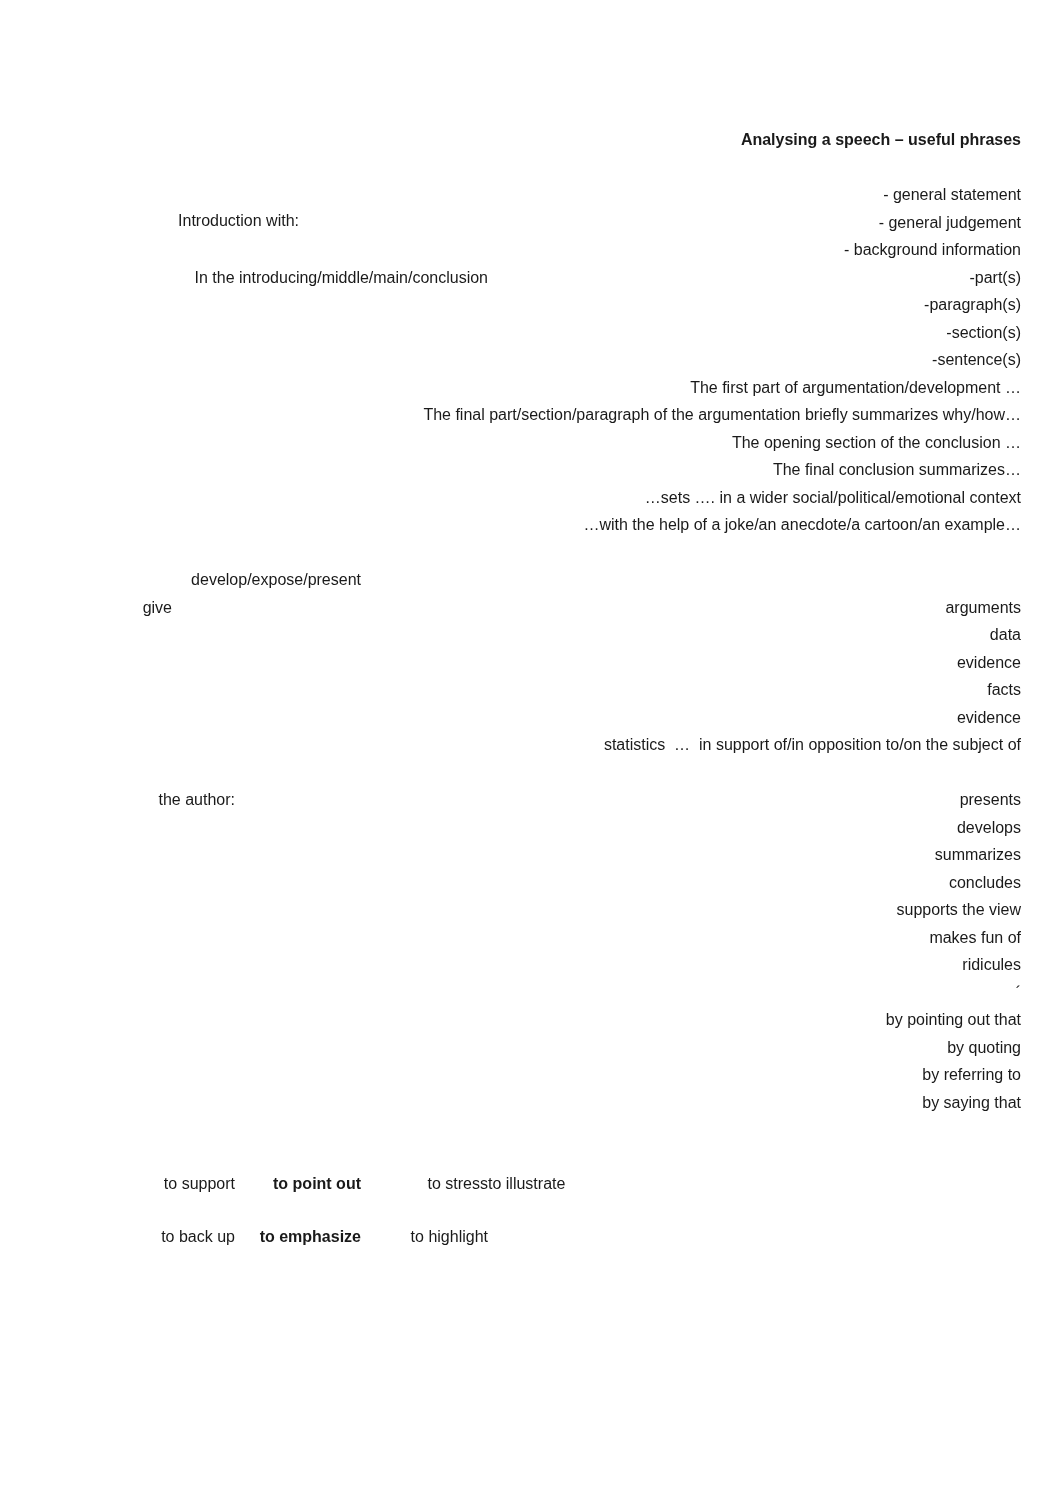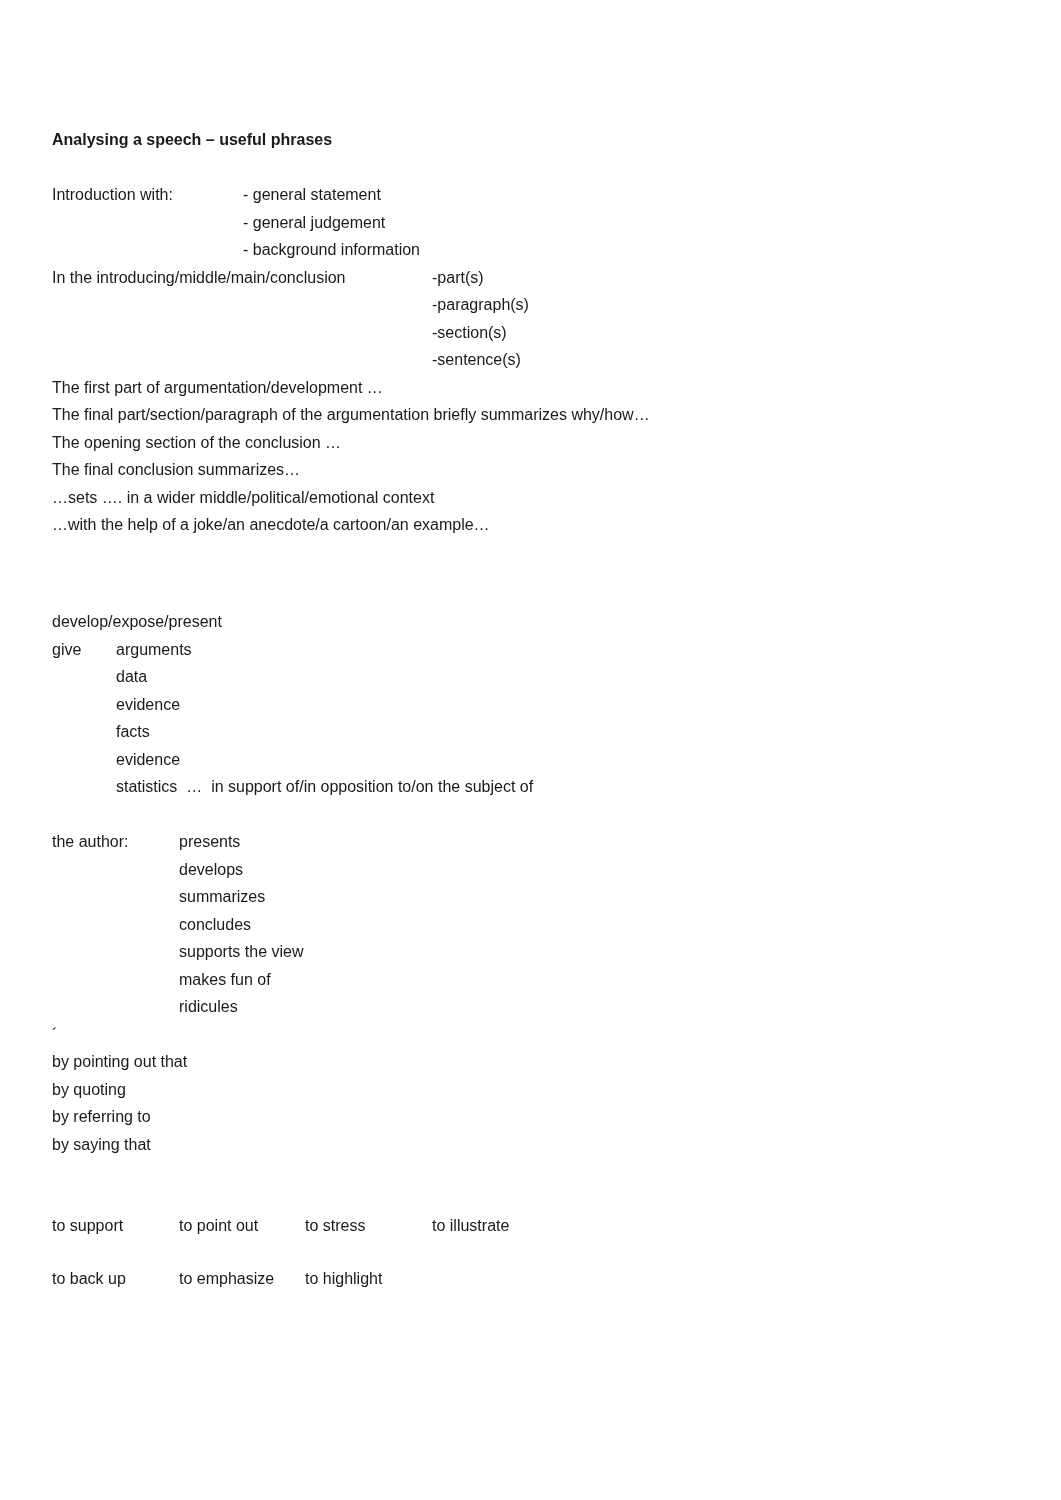--- a/index.html
+++ b/index.html
@@ -13,60 +13,61 @@
     height: 1500px;
     background: #ffffff;
     overflow: hidden;
     box-sizing: border-box;
     font-family: "Liberation Sans", sans-serif;
     font-size: 16px;
     line-height: 27.5px;
     color: #1a1a1a;
   }
   .content {
-    padding: 126px 40px 0 52px;
+    padding: 126px 40px 0 108px;
     box-sizing: border-box;
+    text-align: right;
   }
   .title {
     font-size: 16px;
     font-weight: bold;
     margin: 0;
     line-height: 27.5px;
   }
   .spacer {
     height: 27.5px;
   }
   .row {
     display: flex;
     align-items: flex-start;
   }
   .label-col {
     flex: 0 0 auto;
   }
   .w64  { width: 64px; }
   .w127 { width: 127px; }
-  .w191 { width: 191px; }
-  .w253 { width: 253px; margin-top: 42px; }
+  .w191 { width: 191px; margin-top: 26px; }
+  .w253 { width: 253px; }
   .w380 { width: 380px; }
   .items-col {
     flex: 1 1 auto;
     min-width: 0;
   }
   .line {
     white-space: pre-wrap;
   }
   .verb-row {
     display: flex;
     margin-top: 26px;
   }
   .verb-cell {
     flex: 0 0 auto;
   }
   .verb-cell:nth-child(1) { width: 127px; }
-  .verb-cell:nth-child(2) { width: 126px; }
+  .verb-cell:nth-child(2) { width: 126px; font-weight: bold; }
   .verb-cell:nth-child(3) { width: 127px; }
   .verb-cell:nth-child(4) { width: auto; }
   .accent {
     line-height: 27.5px;
   }
 </style>
 </head>
 <body>
 
 <div class="page">
@@ -93,21 +94,21 @@
         <div class="line">-section(s)</div>
         <div class="line">-sentence(s)</div>
       </div>
     </div>
 
     <div>
       <div class="line">The first part of argumentation/development …</div>
       <div class="line">The final part/section/paragraph of the argumentation briefly summarizes why/how…</div>
       <div class="line">The opening section of the conclusion …</div>
       <div class="line">The final conclusion summarizes…</div>
-      <div class="line">…sets …. in a wider middle/political/emotional context</div>
+      <div class="line">…sets …. in a wider social/political/emotional context</div>
       <div class="line">…with the help of a joke/an anecdote/a cartoon/an example…</div>
     </div>
 
     <div class="spacer"></div>
 
     <div class="row">
       <div class="label-col w253 line">develop/expose/present</div>
     </div>
 
     <div class="row">

